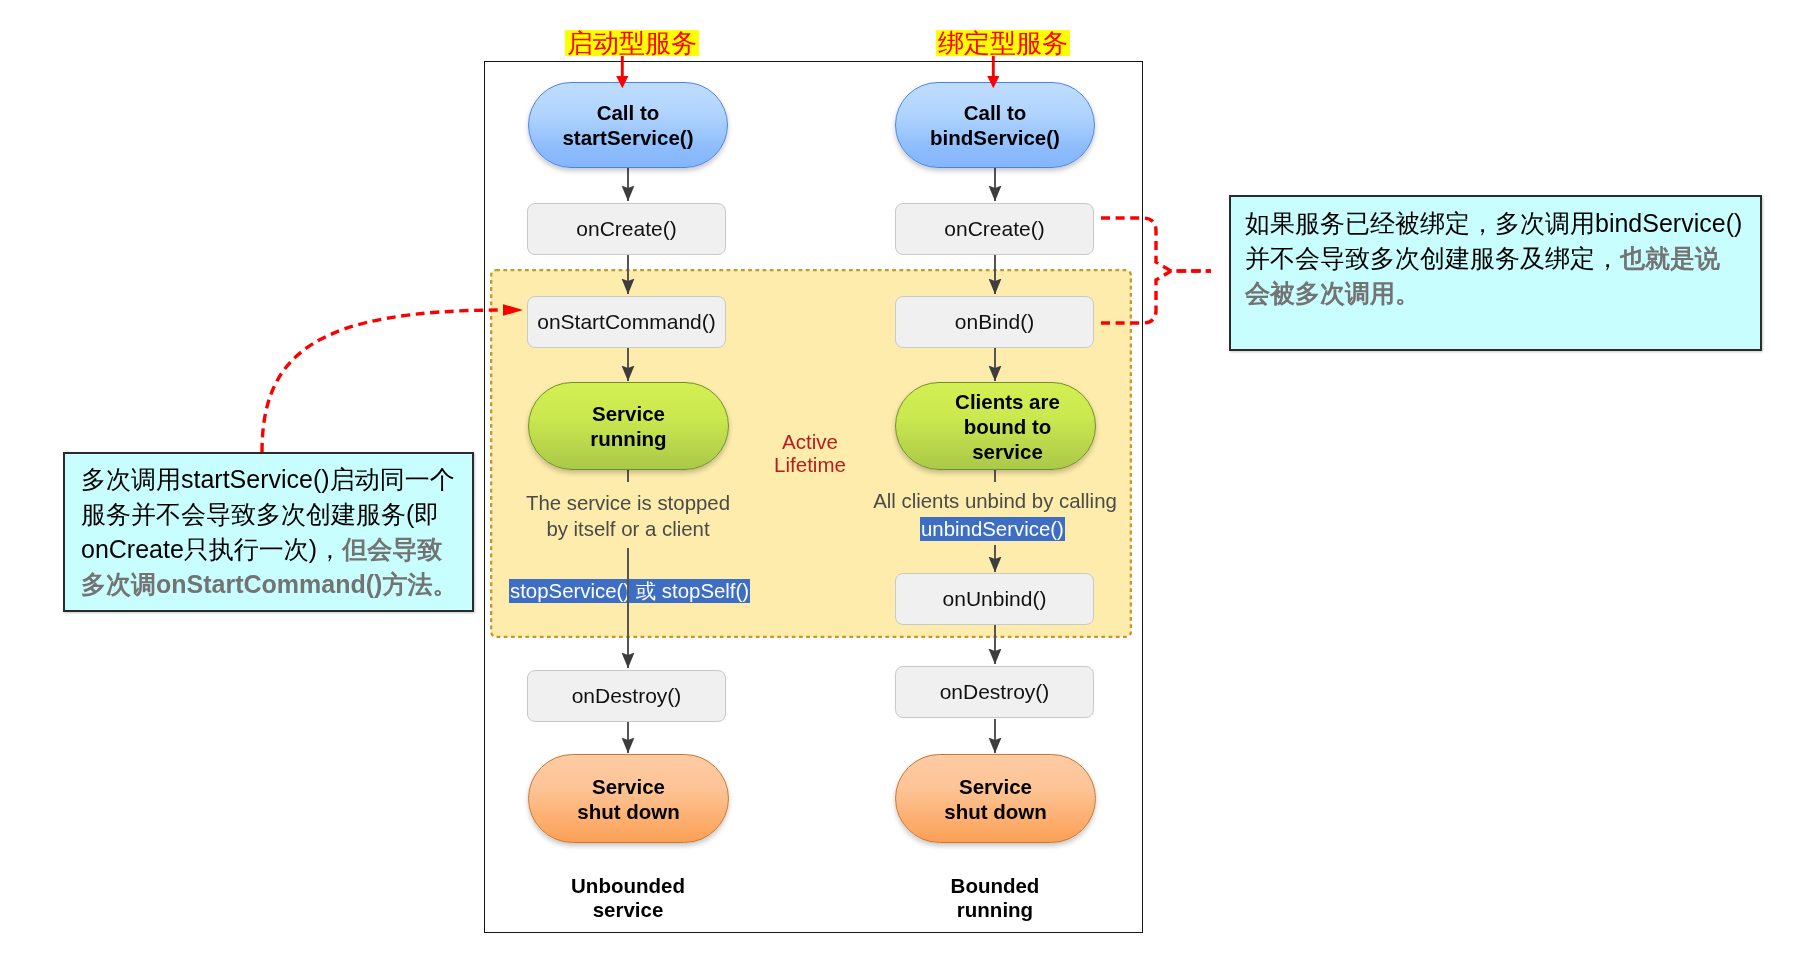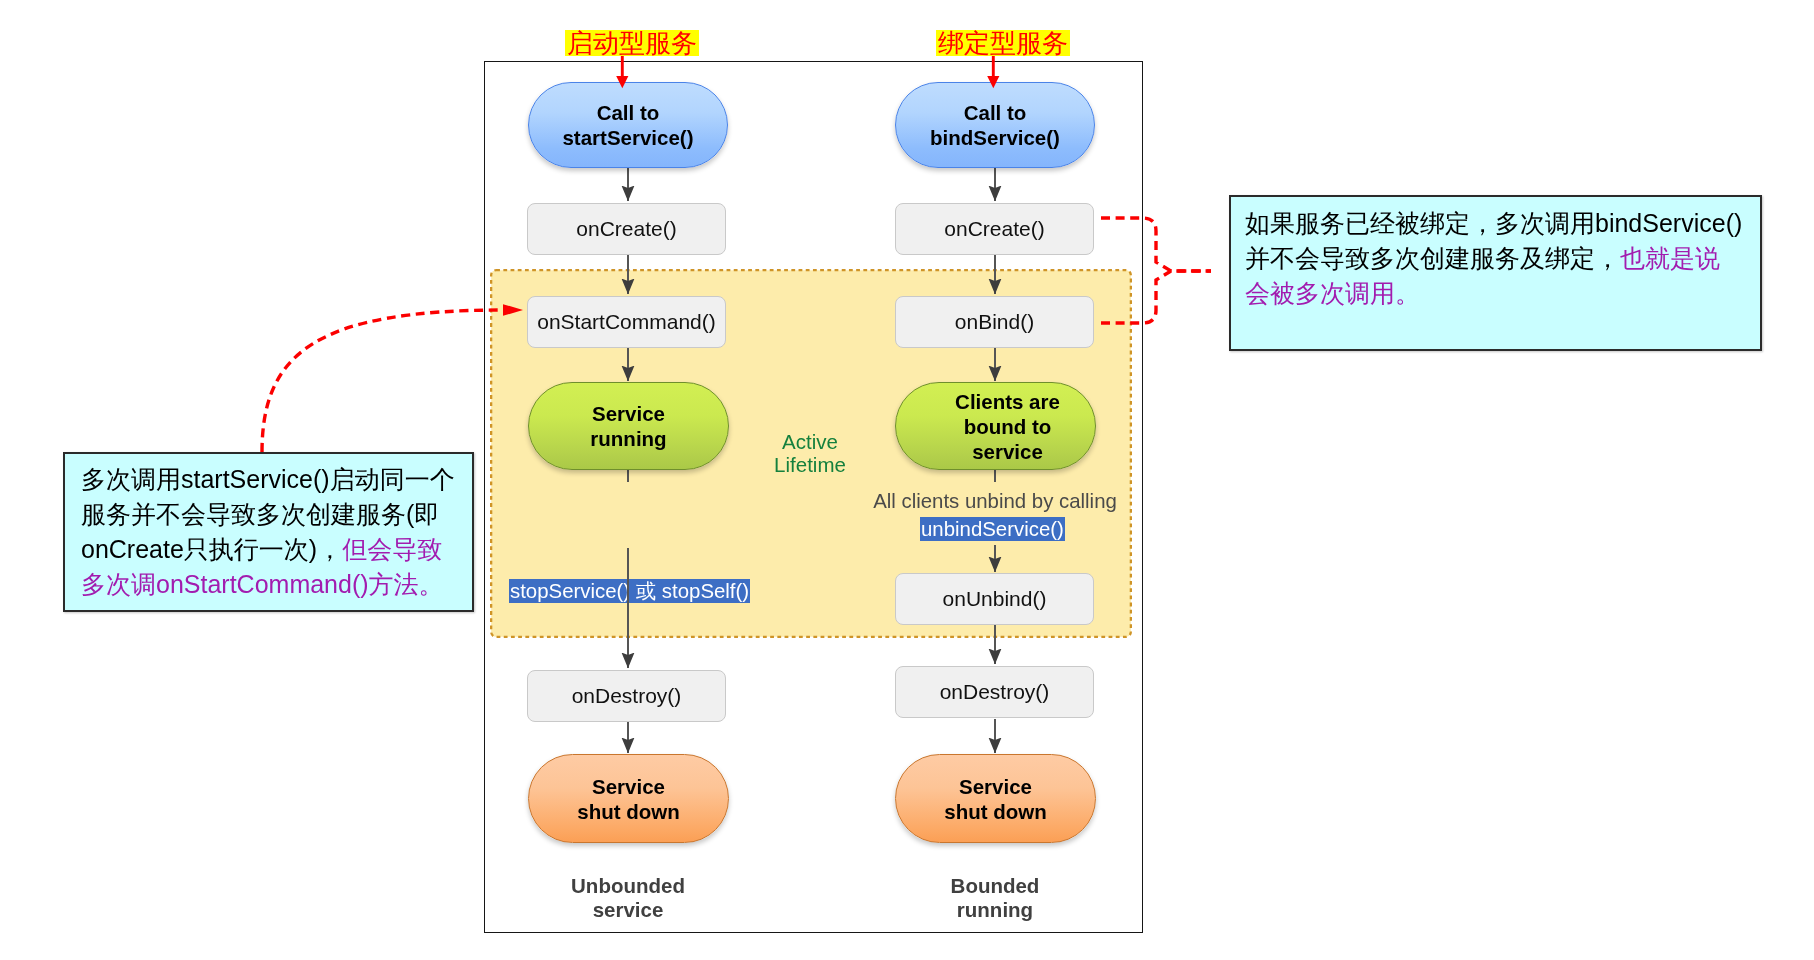--- a/index.html
+++ b/index.html
@@ -34,38 +34,38 @@
 
   
   .mbox{background:#f0f0f0;border:1.4px solid #c9c9c9;border-radius:8px;
         display:flex;align-items:center;justify-content:center;
         font-size:21px;color:#111;}
 
   
   .cap-text{font-size:20.4px;color:#4a4a4a;text-align:center;line-height:25.5px;}
 
   
-  #active-lifetime{font-size:20.5px;color:#15803d;text-align:center;line-height:23px;}
+  #active-lifetime{font-size:20.5px;color:#b91c1c;text-align:center;line-height:23px;}
 
   
   .sel{background:#3d6ec4;color:#ffffff;font-size:20.4px;line-height:24px;
        padding:0 1px;display:inline-block;white-space:nowrap;}
 
   
-  .col-caption{font-size:20.5px;color:#404040;font-weight:bold;text-align:center;line-height:23.5px;}
+  .col-caption{font-size:20.5px;color:#000000;font-weight:bold;text-align:center;line-height:23.5px;}
 
   
   .ylabel{background:#ffff00;color:#ff0000;font-size:26px;line-height:22px;
           padding:2px;white-space:nowrap;}
 
   
   .callout{background:#c9feff;border:2.3px solid #2b2b2b;
            box-shadow:1px 1px 2px rgba(0,0,0,0.22);
            font-size:25px;line-height:35px;color:#000;white-space:nowrap;}
-  .callout .r{color:#a21caf;}
+  .callout .r{color:#737373;font-weight:bold;}
 
   svg{overflow:visible;}
 </style>
 </head>
 <body>
 
 <div id="stage">
 
   <div class="abs" id="frame"></div>
 
@@ -127,20 +127,24 @@
 
   <div class="abs mbox" style="left:527px;top:296px;width:199px;height:52px;">
     <span>onStartCommand()</span>
   </div>
 
   <div class="abs cap green" style="left:528px;top:382px;width:201px;height:88px;">
     <span style="white-space:pre-line;">Service
 running</span>
   </div>
 
+  <div class="abs cap-text" style="left:498px;top:491px;width:260px;">
+    <div>The service is stopped</div>
+    <div>by itself or a client</div>
+  </div>
 
   <div class="abs" style="left:509px;top:579px;">
     <span class="sel">stopService() 或 stopSelf()</span>
   </div>
 
   <div class="abs mbox" style="left:527px;top:670px;width:199px;height:52px;">
     <span>onDestroy()</span>
   </div>
 
   <div class="abs cap orange" style="left:528px;top:754px;width:201px;height:89px;">

